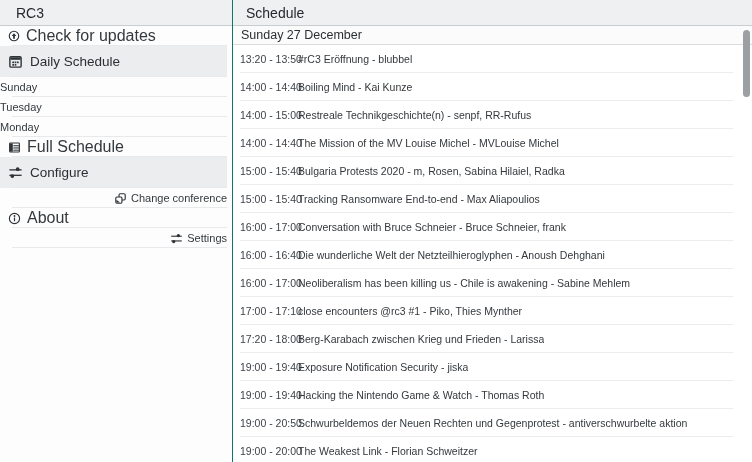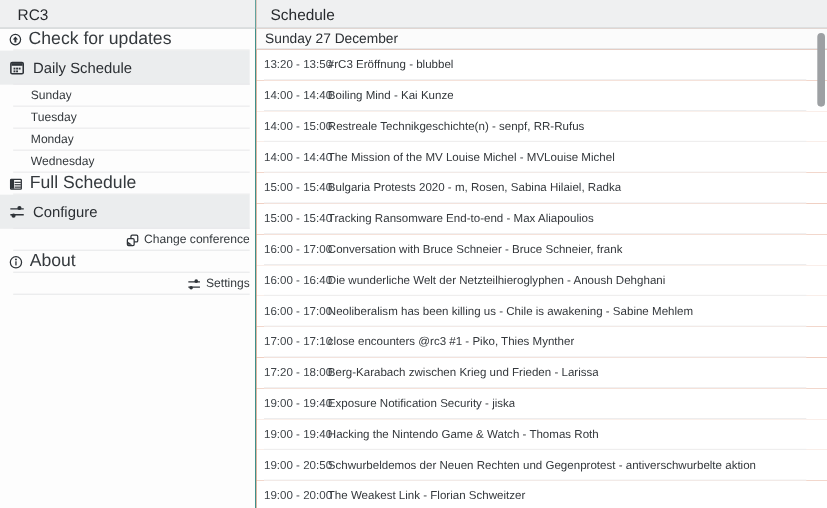--- a/index.html
+++ b/index.html
@@ -54,26 +54,26 @@
   .row-sm { height: 20px; font-size: 16px; padding-left: 8px; }
   .row-sm .icn { margin-right: 6px; }
   .row-hl {
     height: 31px;
     font-size: 13.5px;
     padding-left: 8px;
     background: #ebedee;
     color: #2b2f33;
   }
   .row-hl .icn { margin-right: 7px; }
-  .row-day { height: 20px; font-size: 11px; padding-left: 28px; }
+  .row-day { height: 20px; font-size: 11px; }
   .row-ind { height: 20px; font-size: 11px; padding-left: 12px; justify-content: flex-end; }
   .row-ind .icn { margin-right: 4px; }
 
   
-  .main { flex: 1; display: flex; flex-direction: column; position: relative; background: #c2410c; }
+  .main { flex: 1; display: flex; flex-direction: column; position: relative; background: #86efac; }
   .main-header {
     height: 26px;
     flex: 0 0 26px;
     background: #eff0f1;
     border-bottom: 1px solid #c9cdd0;
     display: flex;
     align-items: center;
     padding-left: 13px;
     font-size: 14px;
     color: #26292c;
@@ -165,23 +165,20 @@
 
       <div class="side-item row-day">
         <span class="lbl">Sunday</span>
       </div>
       <div class="side-item row-day">
         <span class="lbl">Tuesday</span>
       </div>
       <div class="side-item row-day">
         <span class="lbl">Monday</span>
       </div>
-      <div class="side-item row-day">
-        <span class="lbl">Wednesday</span>
-      </div>
 
       <div class="side-item row-sm">
         <span class="icn">
           <svg width="13" height="13" viewBox="0 0 16 16">
               <rect x="2" y="2.5" width="12" height="11" rx="0.8" fill="none" stroke="currentColor" stroke-width="1.4"></rect>
               <rect x="2.5" y="3" width="3.4" height="10" fill="currentColor"></rect>
               <rect x="6.5" y="5.2" width="7" height="1.3" fill="currentColor"></rect>
               <rect x="6.5" y="7.9" width="7" height="1.3" fill="currentColor"></rect>
               <rect x="6.5" y="10.6" width="7" height="1.3" fill="currentColor"></rect>
             </svg>

